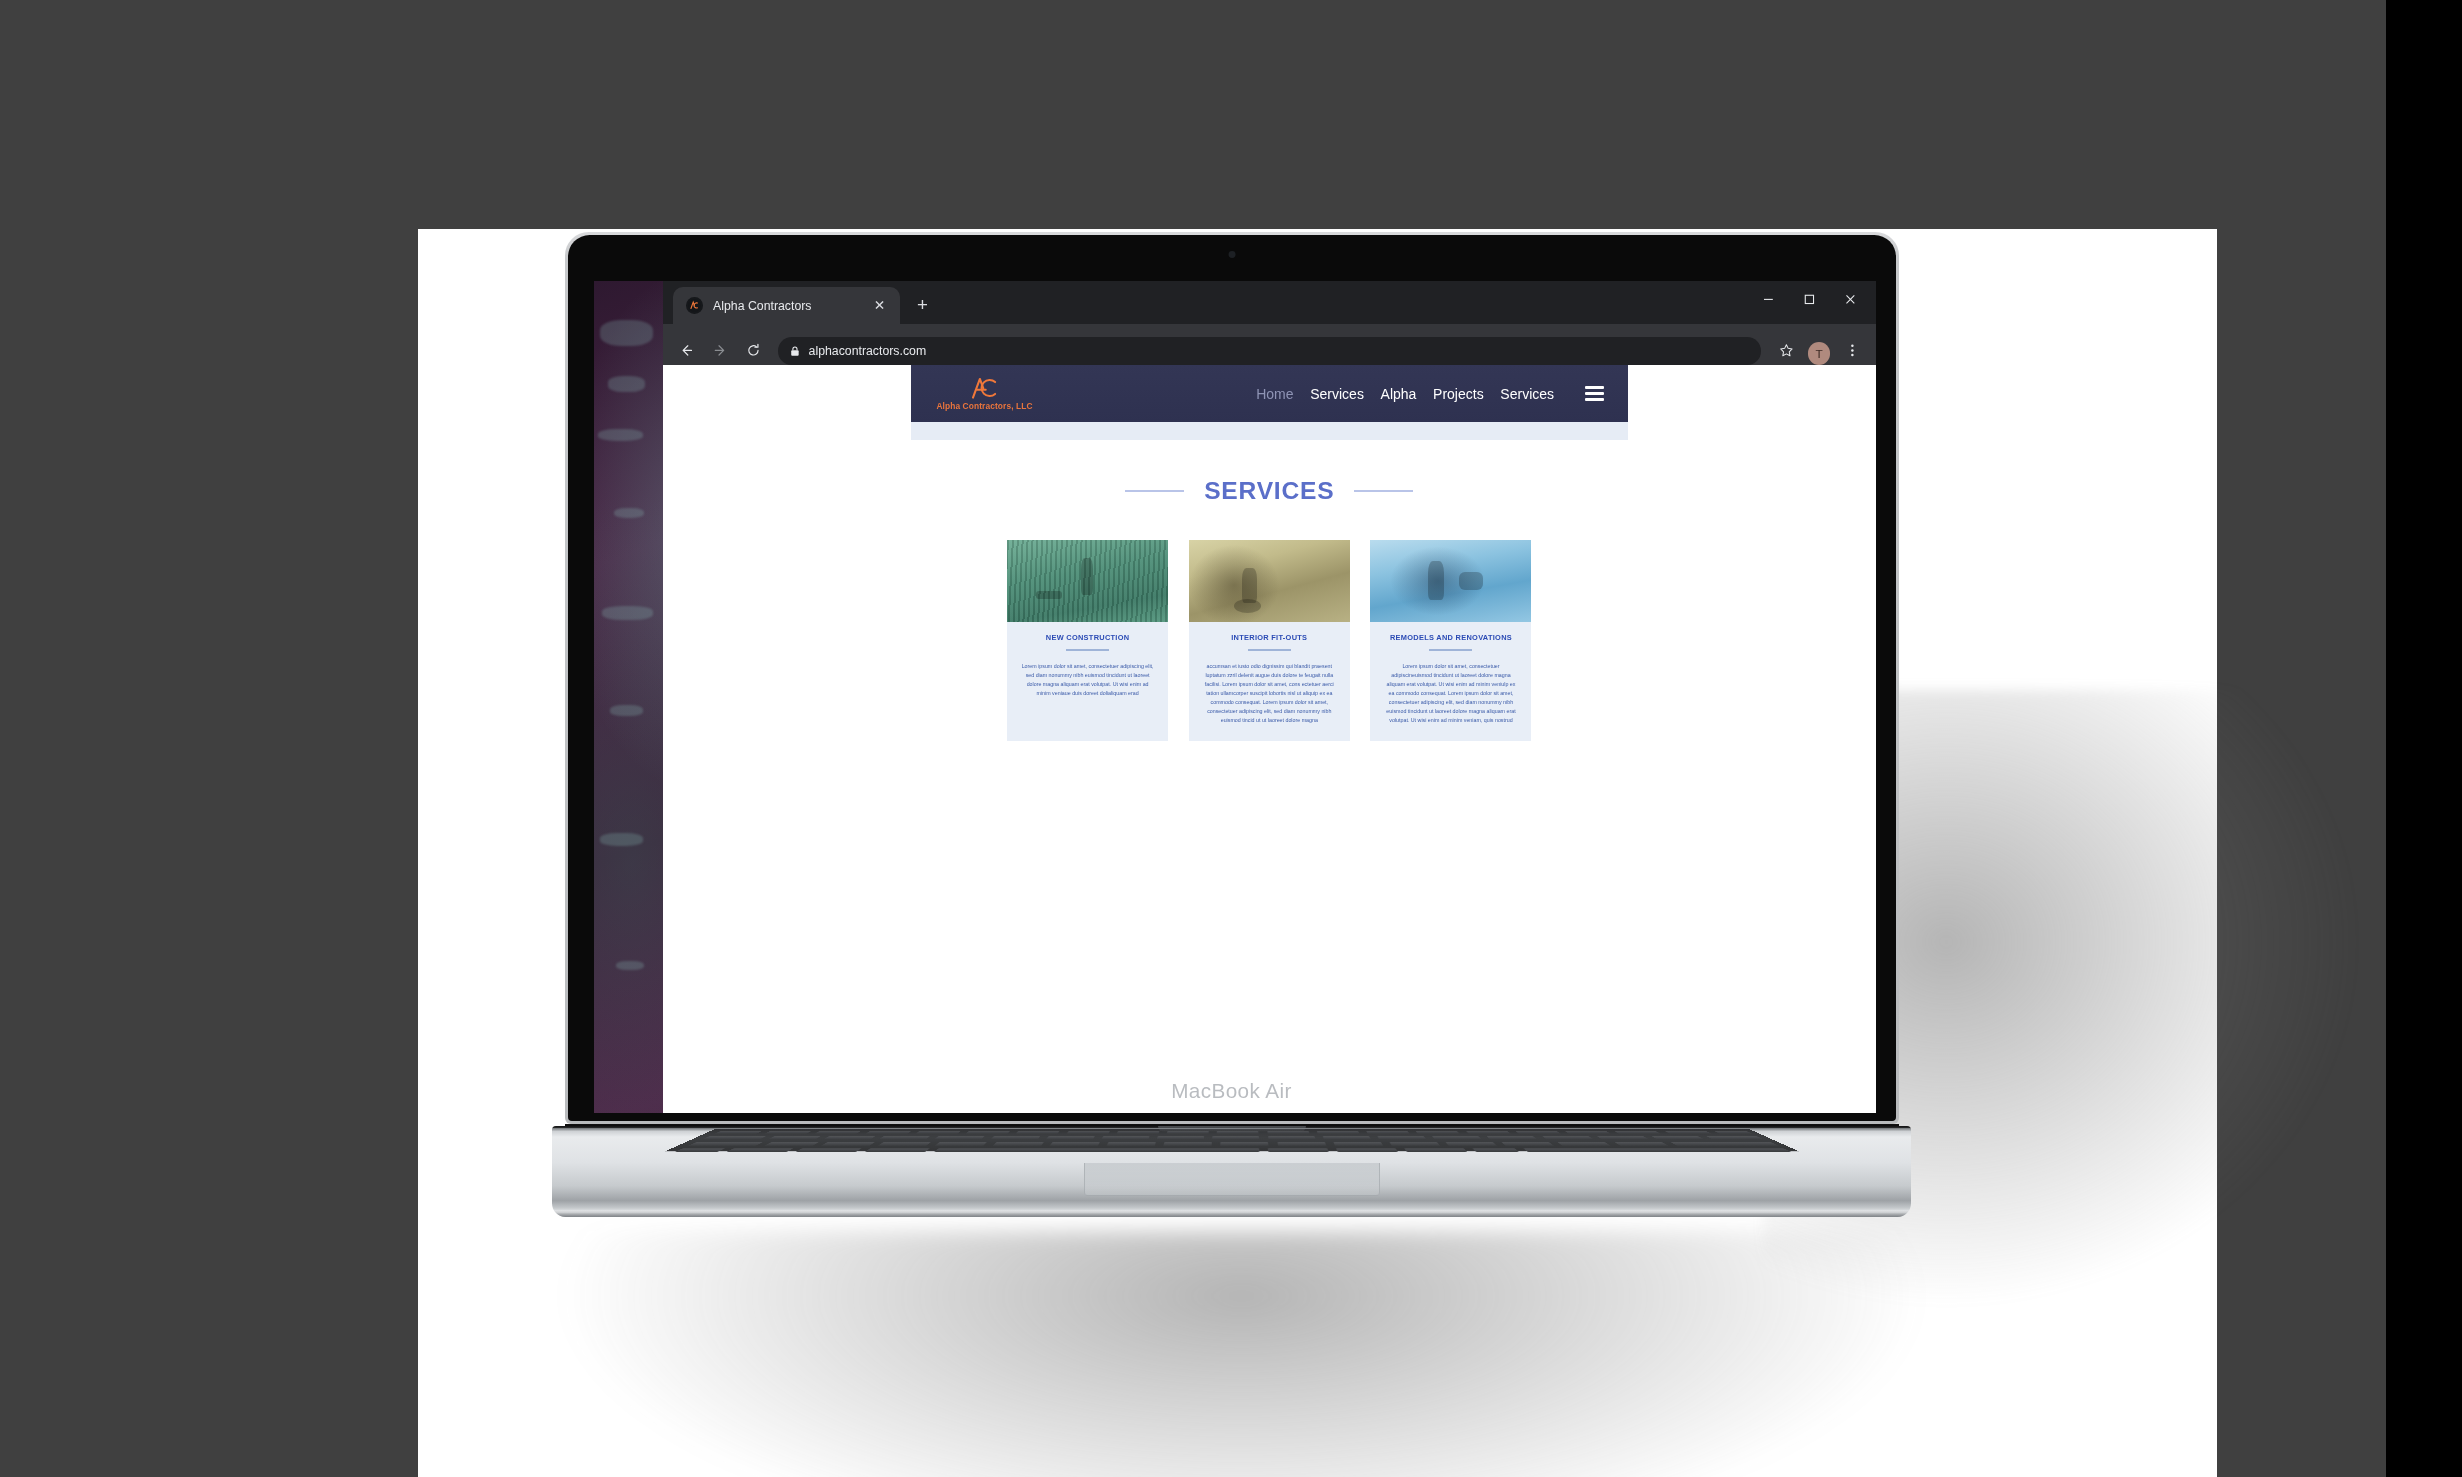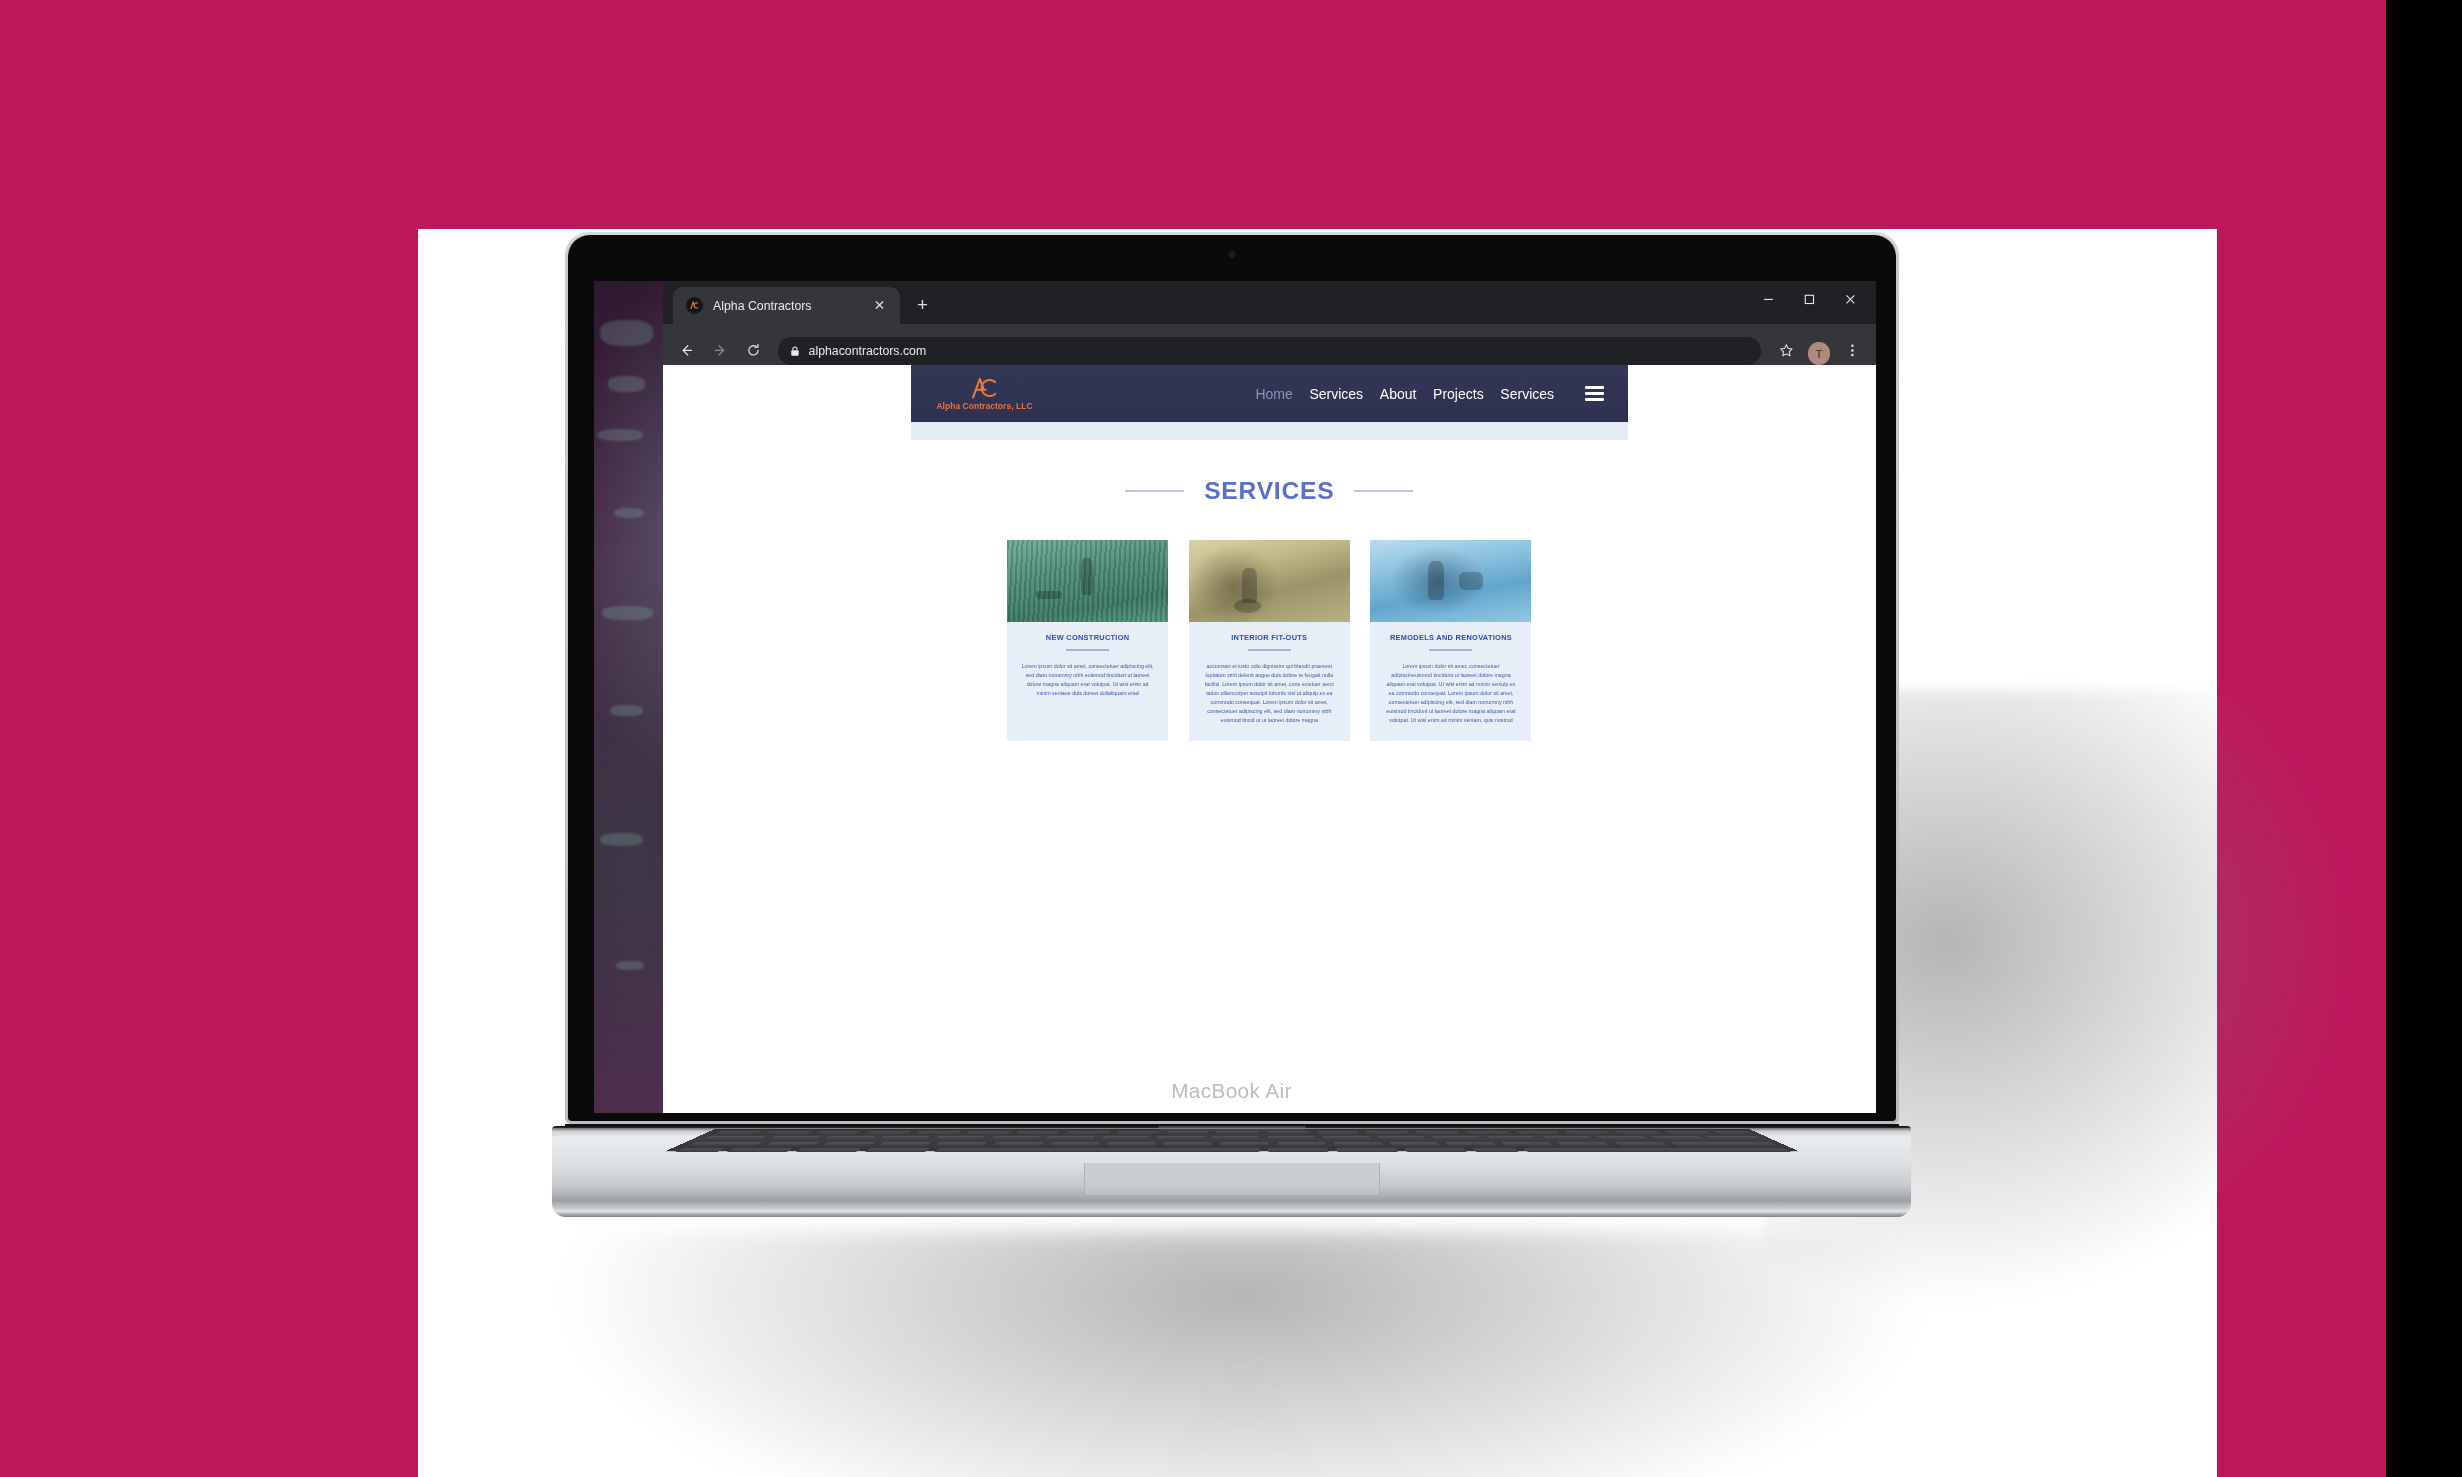--- a/index.html
+++ b/index.html
@@ -9,21 +9,21 @@
     height: 1478px;
     background: #000000;
     overflow: hidden;
     font-family: "Liberation Sans", sans-serif;
   }
 
   #stage {
     position: relative;
     width: 2386px;
     height: 1478px;
-    background: #be185d;
+    background: #404040;
   }
 
   
   .backdrop {
     position: absolute;
     left: 418px;
     top: 229px;
     width: 1799px;
     height: 1251px;
     background: #ffffff;
@@ -635,21 +635,21 @@
                       <path d="M7 14 H16" stroke="#f0783a" stroke-width="1.9" stroke-linecap="round"></path>
                       <path d="M25.5 6.2 A8.2 8.2 0 1 0 25.5 18.2" stroke="#f0783a" stroke-width="2.1" fill="none" stroke-linecap="round"></path>
                     </svg>
                   </span>
                   <span class="brand-name">Alpha Contractors, LLC</span>
                 </div>
 
                 <nav class="nav">
                   <a href="#" class="active">Home</a>
                   <a href="#">Services</a>
-                  <a href="#">About</a>
+                  <a href="#">Alpha</a>
                   <a href="#">Projects</a>
                   <a href="#">Services</a>
                   <span class="burger">
                     <span></span>
                       <span></span>
                       <span></span>
                   </span>
                 </nav>
               </div>
 

